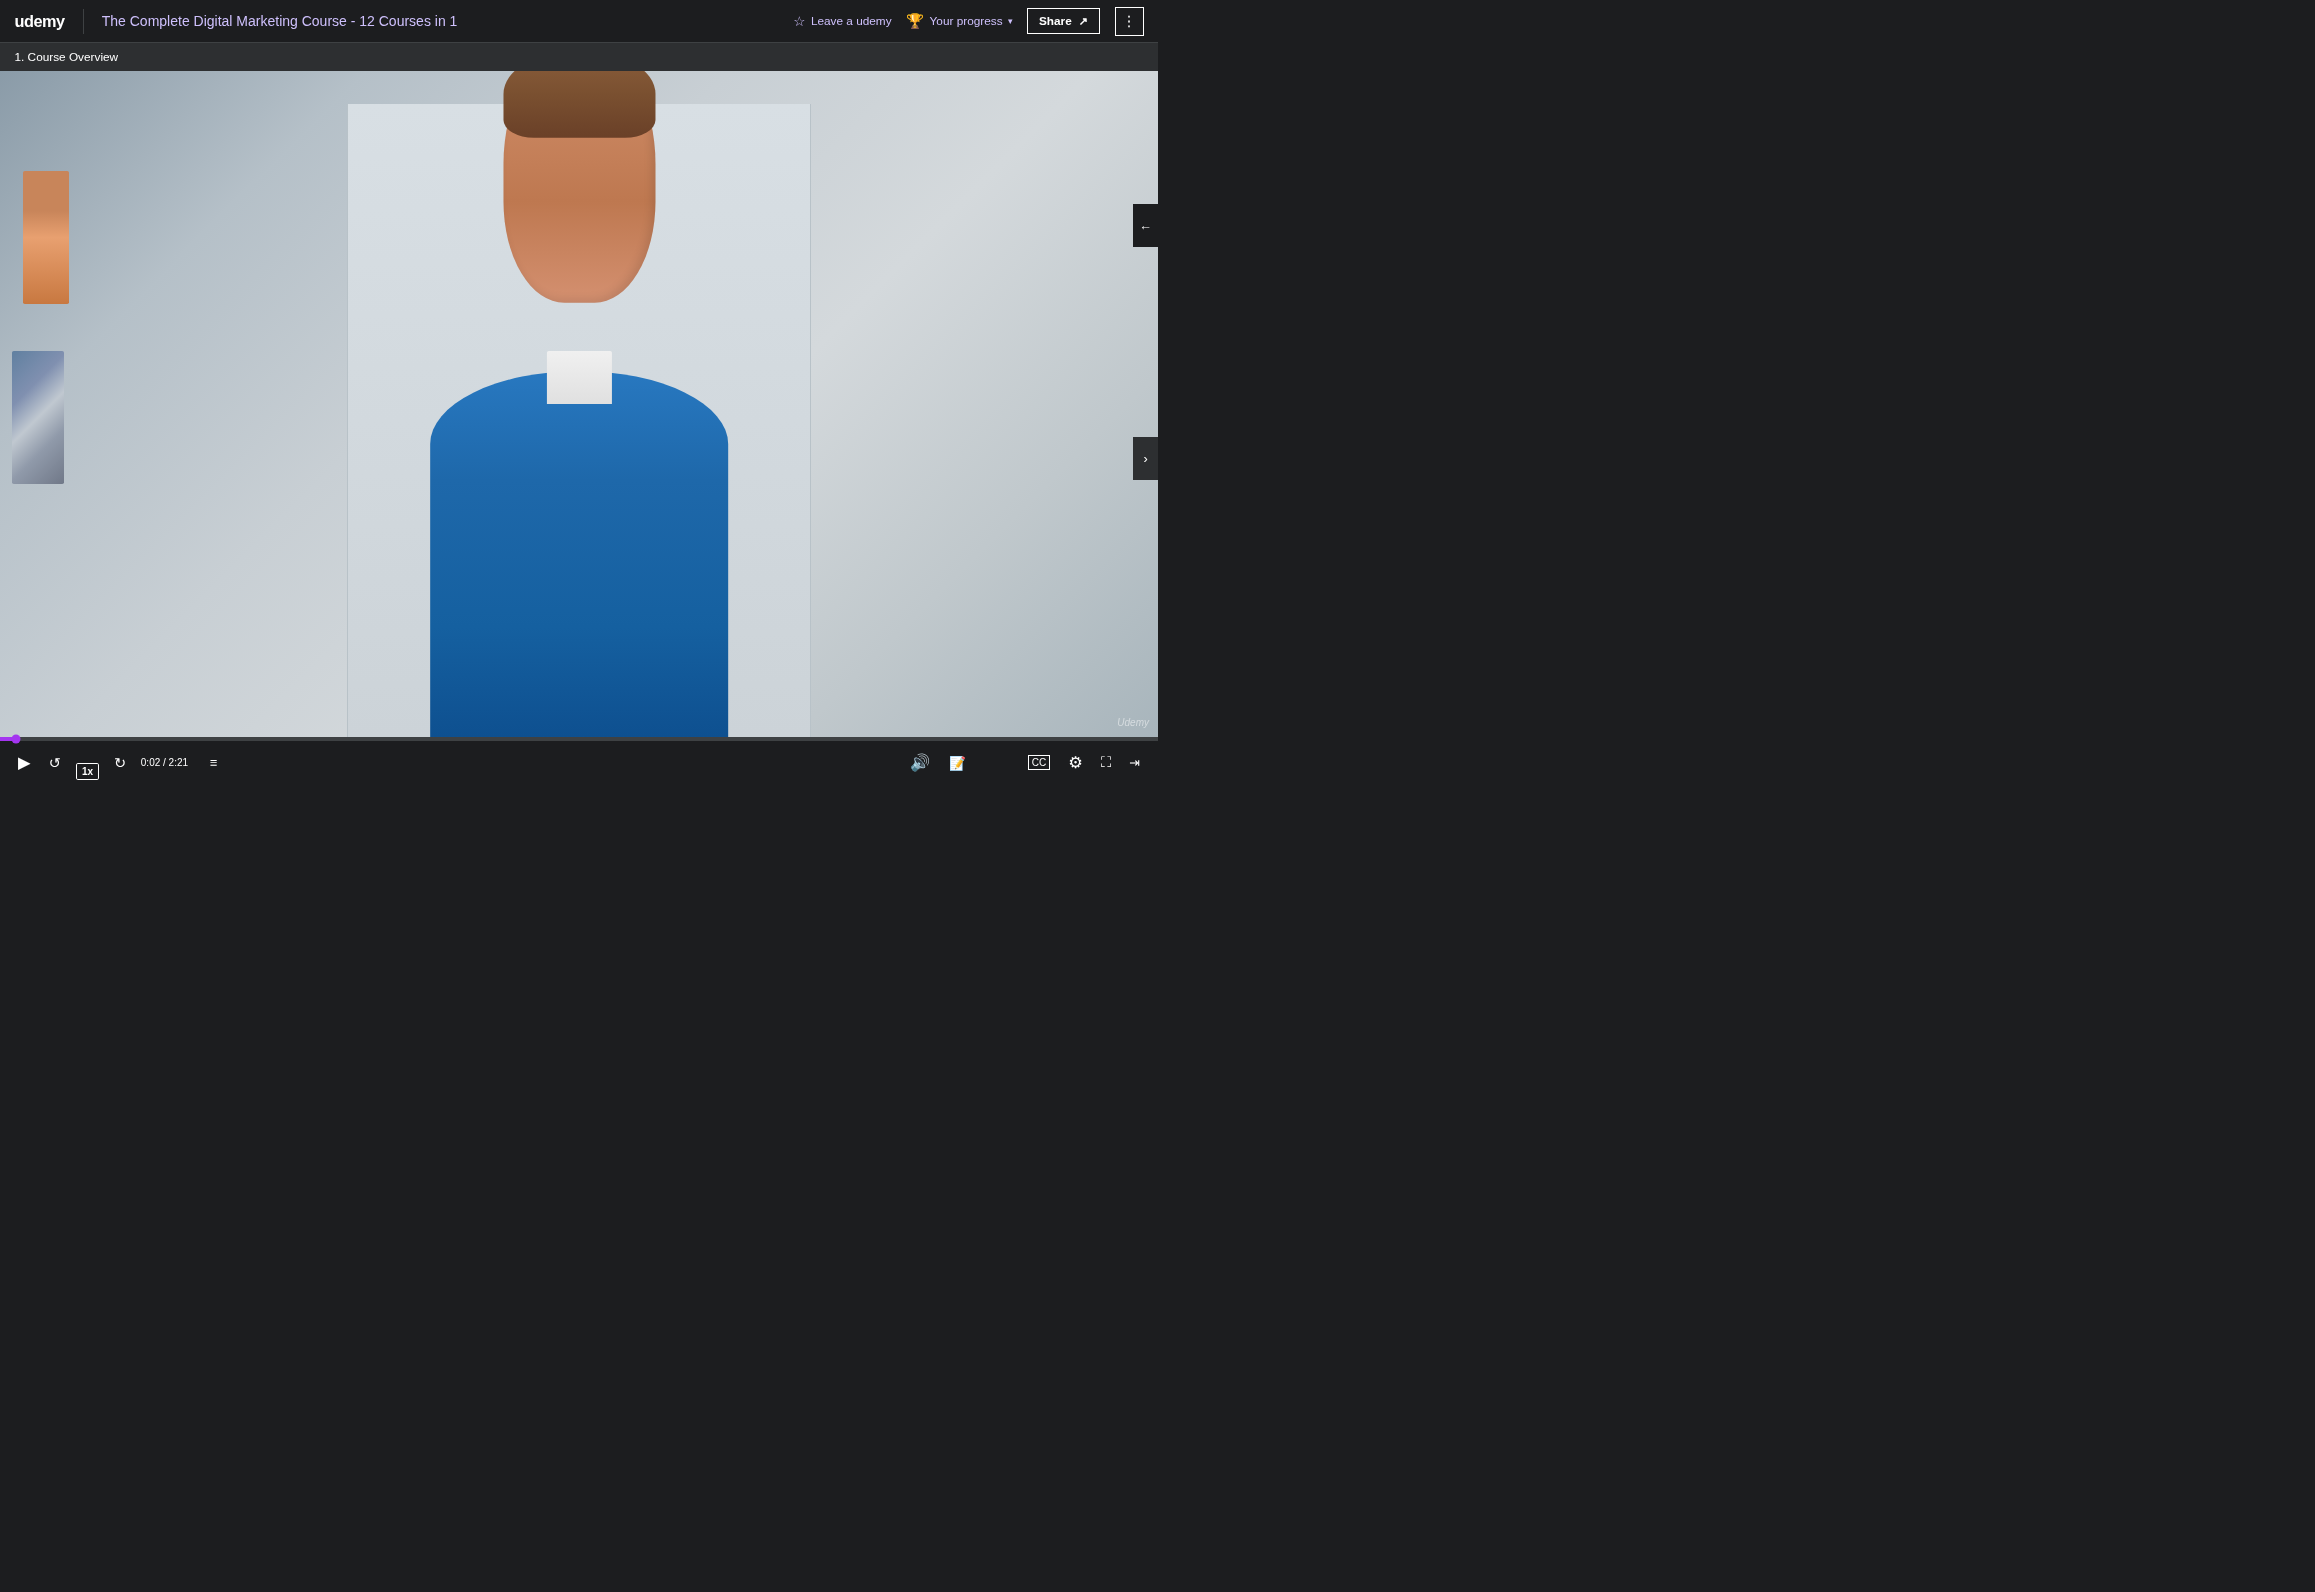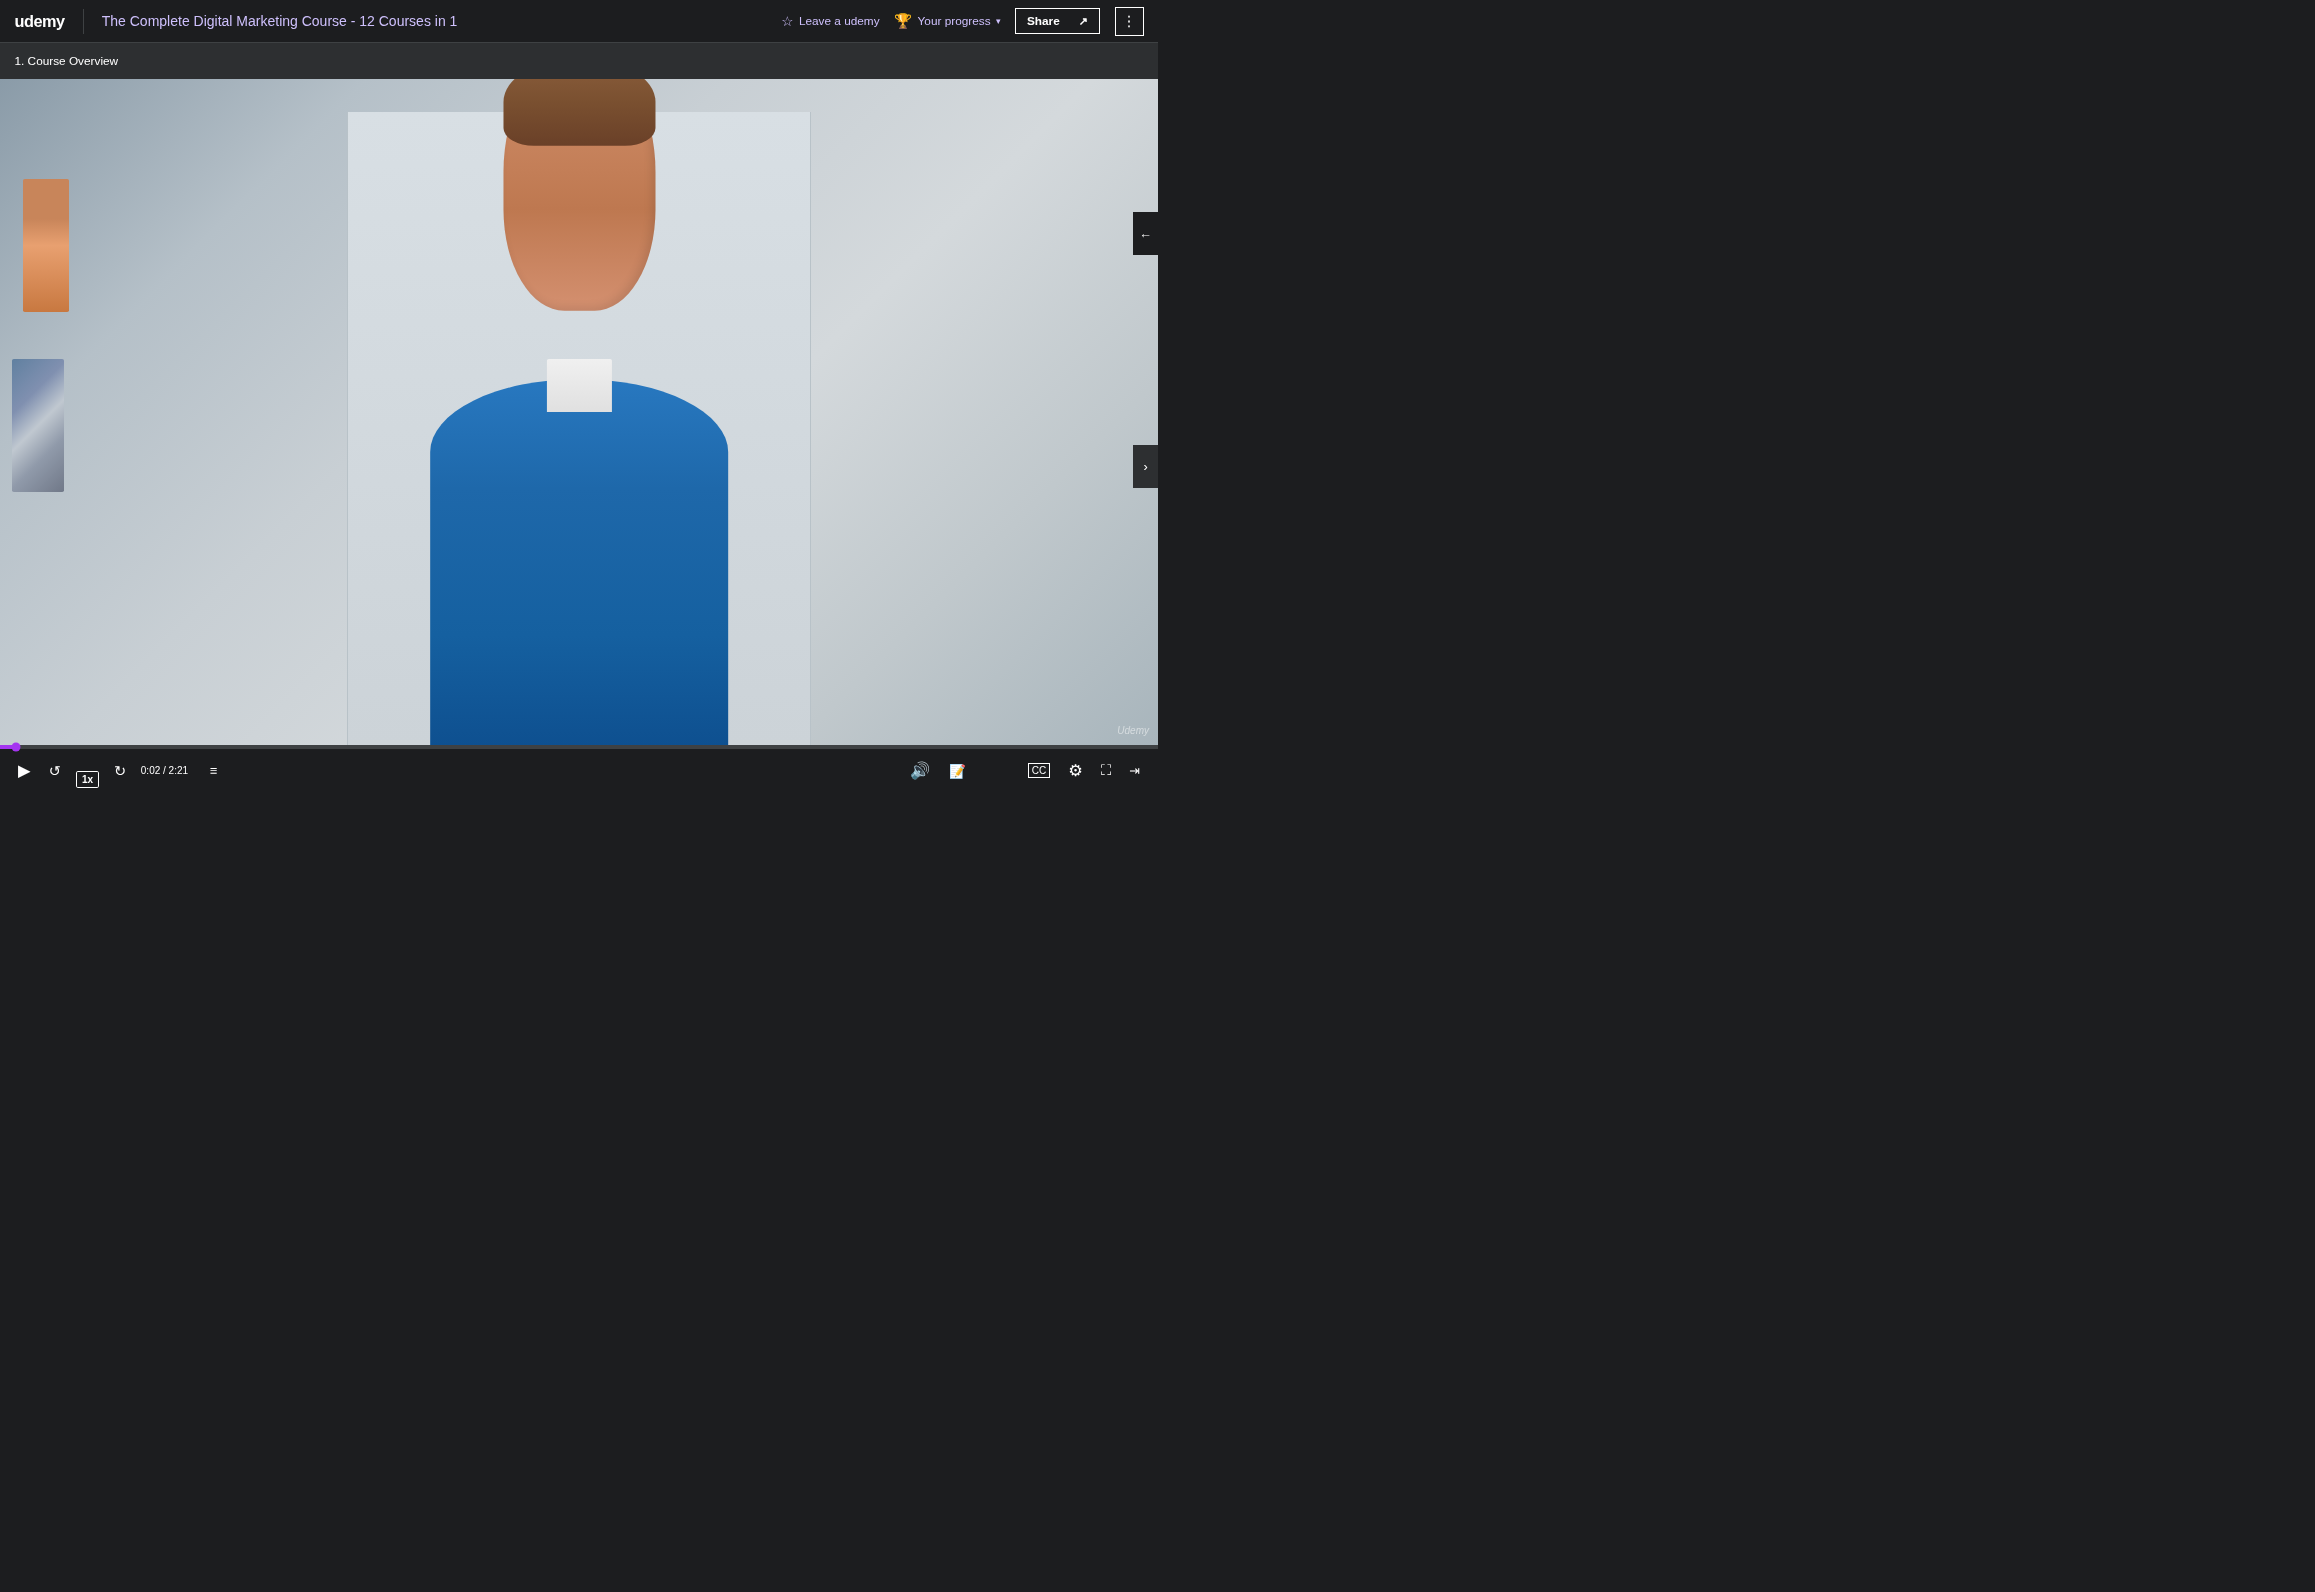--- a/index.html
+++ b/index.html
@@ -89,21 +89,21 @@
       cursor: pointer;
     }
 
     #your-progress-btn .trophy-icon {
       font-size: 14.5px;
     }
 
     #share-btn {
       display: flex;
       align-items: center;
-      gap: 19px;
+      gap: 7px;
       background: none;
       border: 0.9px solid #fff;
       color: #fff;
       font-size: 11.8px;
       padding: 5.4px 11px;
       cursor: pointer;
       font-weight: 600;
     }
 
     #more-btn {
@@ -115,21 +115,21 @@
       display: flex;
       align-items: center;
       justify-content: center;
       cursor: pointer;
       font-size: 14.5px;
     }
 
     
     #breadcrumb-bar {
       width: 100%;
-      height: 36px;
+      height: 28px;
       background: #2d2f31;
       display: flex;
       align-items: center;
       padding: 0 14.5px;
       text-align: center;
     }
 
     #breadcrumb-text {
       font-size: 11.8px;
       color: #fff;

